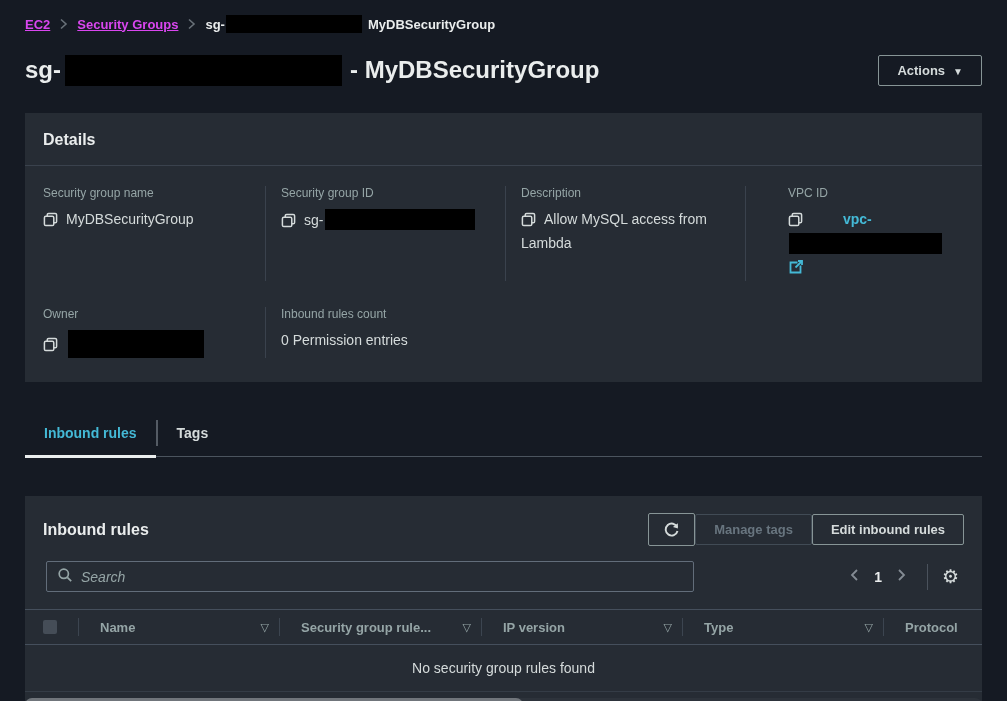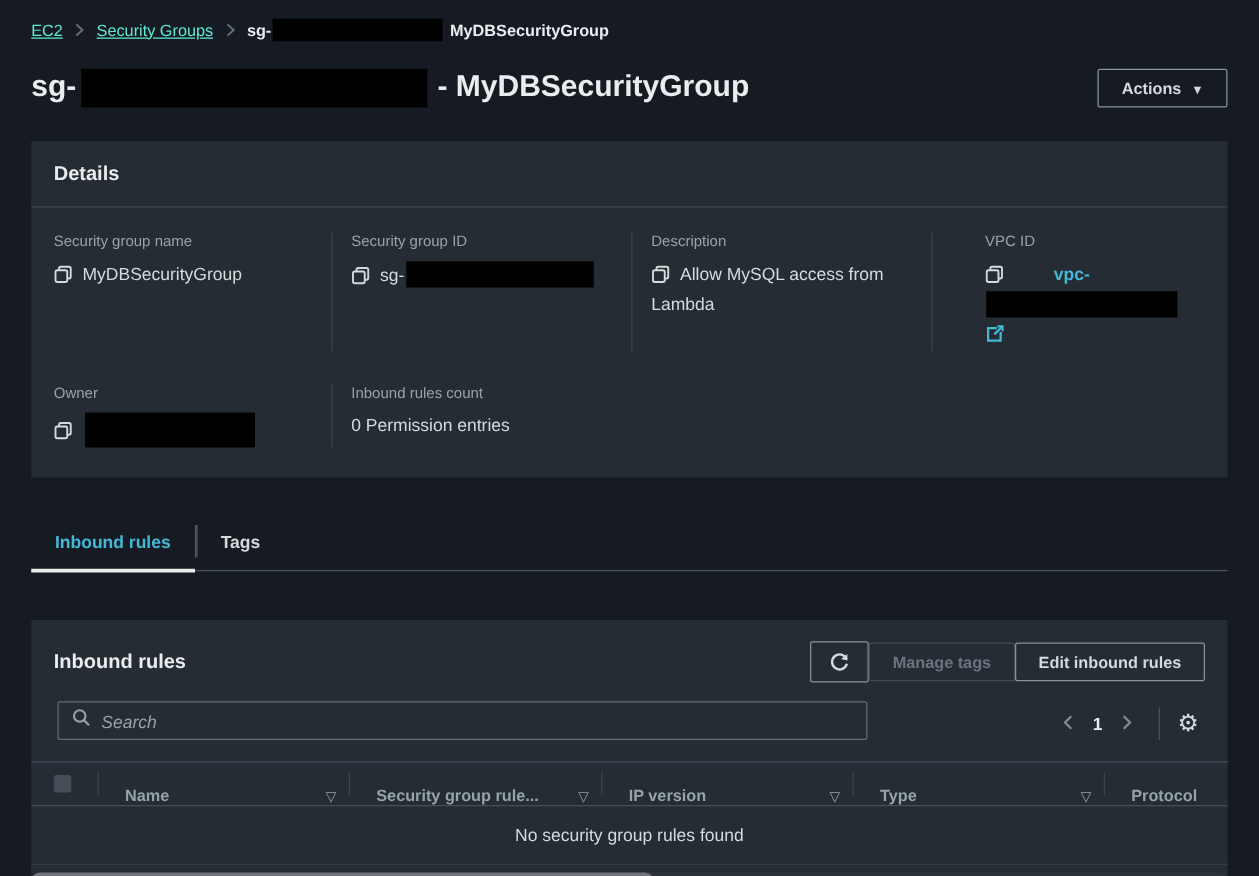--- a/index.html
+++ b/index.html
@@ -6,21 +6,21 @@
   html, body { width: 1007px; height: 701px; overflow: hidden; }
   body {
     background: #151a23;
     font-family: "Liberation Sans", "DejaVu Sans", sans-serif;
     color: #d5dbdb;
   }
   .content { padding: 0 25px; }
 
   
   .breadcrumb { display: flex; align-items: center; gap: 9px; padding-top: 14px; height: 34px; font-size: 13px; }
-  .crumb-link { color: #5eead4; text-decoration: underline; font-weight: normal; cursor: pointer; }
+  .crumb-link { color: #d946ef; text-decoration: underline; font-weight: bold; cursor: pointer; }
   .crumb-sep svg { display: block; }
   .crumb-current { display: flex; align-items: center; color: #eaeded; font-weight: bold; }
   .redact { background: #000; display: inline-block; }
   .redact-crumb { width: 136px; height: 18px; margin: 0 6px 0 1px; }
 
   
   .title-row { display: flex; align-items: center; justify-content: space-between; margin-top: 14px; height: 44px; }
   .page-title { display: flex; align-items: center; font-size: 24px; font-weight: bold; color: #eaeded; }
   .redact-title { width: 277px; height: 31px; margin: 0 8px 0 4px; }
   .btn {
@@ -61,35 +61,35 @@
   .tab-sep { width: 1px; background: #545b64; margin: 10px 0; }
 
   
   .panel { margin-top: 39px; background: #262c34; padding-bottom: 5px; }
   .panel-head { display: flex; align-items: center; justify-content: space-between; padding: 17px 18px 14px 18px; }
   .panel-head h2 { font-size: 16px; color: #eaeded; }
   .head-actions { display: flex; align-items: center; gap: 0; }
   .btn-icon { width: 47px; padding: 7px 0; text-align: center; }
   .btn-icon svg { display: inline-block; vertical-align: -3px; }
 
-  .search-row { display: flex; align-items: flex-end; padding: 0 21px; margin-top: 1px; gap: 25px; }
+  .search-row { display: flex; align-items: center; padding: 0 21px; margin-top: 1px; gap: 25px; }
   .search-box { flex: 0 0 648px; display: flex; align-items: center; border: 1px solid #626d7a; border-radius: 2px; height: 31px; padding: 0 10px; background: #262c34; }
   .search-box svg { flex: none; margin-right: 8px; }
   .search-input { flex: 1; background: transparent; border: none; outline: none; color: #d5dbdb; font-size: 14px; font-family: inherit; }
   .search-input::placeholder { color: #95a5a6; font-style: italic; }
   .pag { display: flex; align-items: center; margin-left: auto; }
   .pag-btn { background: none; border: none; cursor: pointer; padding: 4px 6px; }
   .pag-num { color: #eaeded; font-weight: bold; font-size: 14px; margin: 0 8px; }
   .pag-sep { width: 1px; height: 26px; background: #4a525c; margin: 0 12px 0 14px; }
   .gear-btn { background: none; border: none; color: #d5dbdb; font-size: 19px; cursor: pointer; line-height: 1; padding: 2px; }
 
   
   .table { margin-top: 17px; }
   .thead { display: flex; align-items: stretch; border-top: 1px solid #454f5c; border-bottom: 1px solid #454f5c; height: 36px; }
-  .th { display: flex; align-items: flex-end; font-size: 13px; font-weight: bold; color: #95a5a6; padding: 0 10px 0 21px; cursor: pointer; }
+  .th { display: flex; align-items: center; font-size: 13px; font-weight: bold; color: #95a5a6; padding: 0 10px 0 21px; cursor: pointer; }
   .th .sort { margin-left: auto; font-size: 11px; color: #95a5a6; }
   .th-sep { width: 1px; background: #3c members454f; margin: 8px 0; }
   .th-sep { width: 1px; background: #3c4550; margin: 8px 0; }
   .th-check { flex: 0 0 53px; display: flex; align-items: center; padding-left: 18px; }
   .checkbox { width: 14px; height: 14px; background: #454d57; border-radius: 2px; cursor: pointer; }
   .th-name { flex: 0 0 200px; }
   .th-sgrule { flex: 0 0 201px; }
   .th-ip { flex: 0 0 200px; }
   .th-type { flex: 0 0 200px; }
   .th-proto { flex: 1; }

